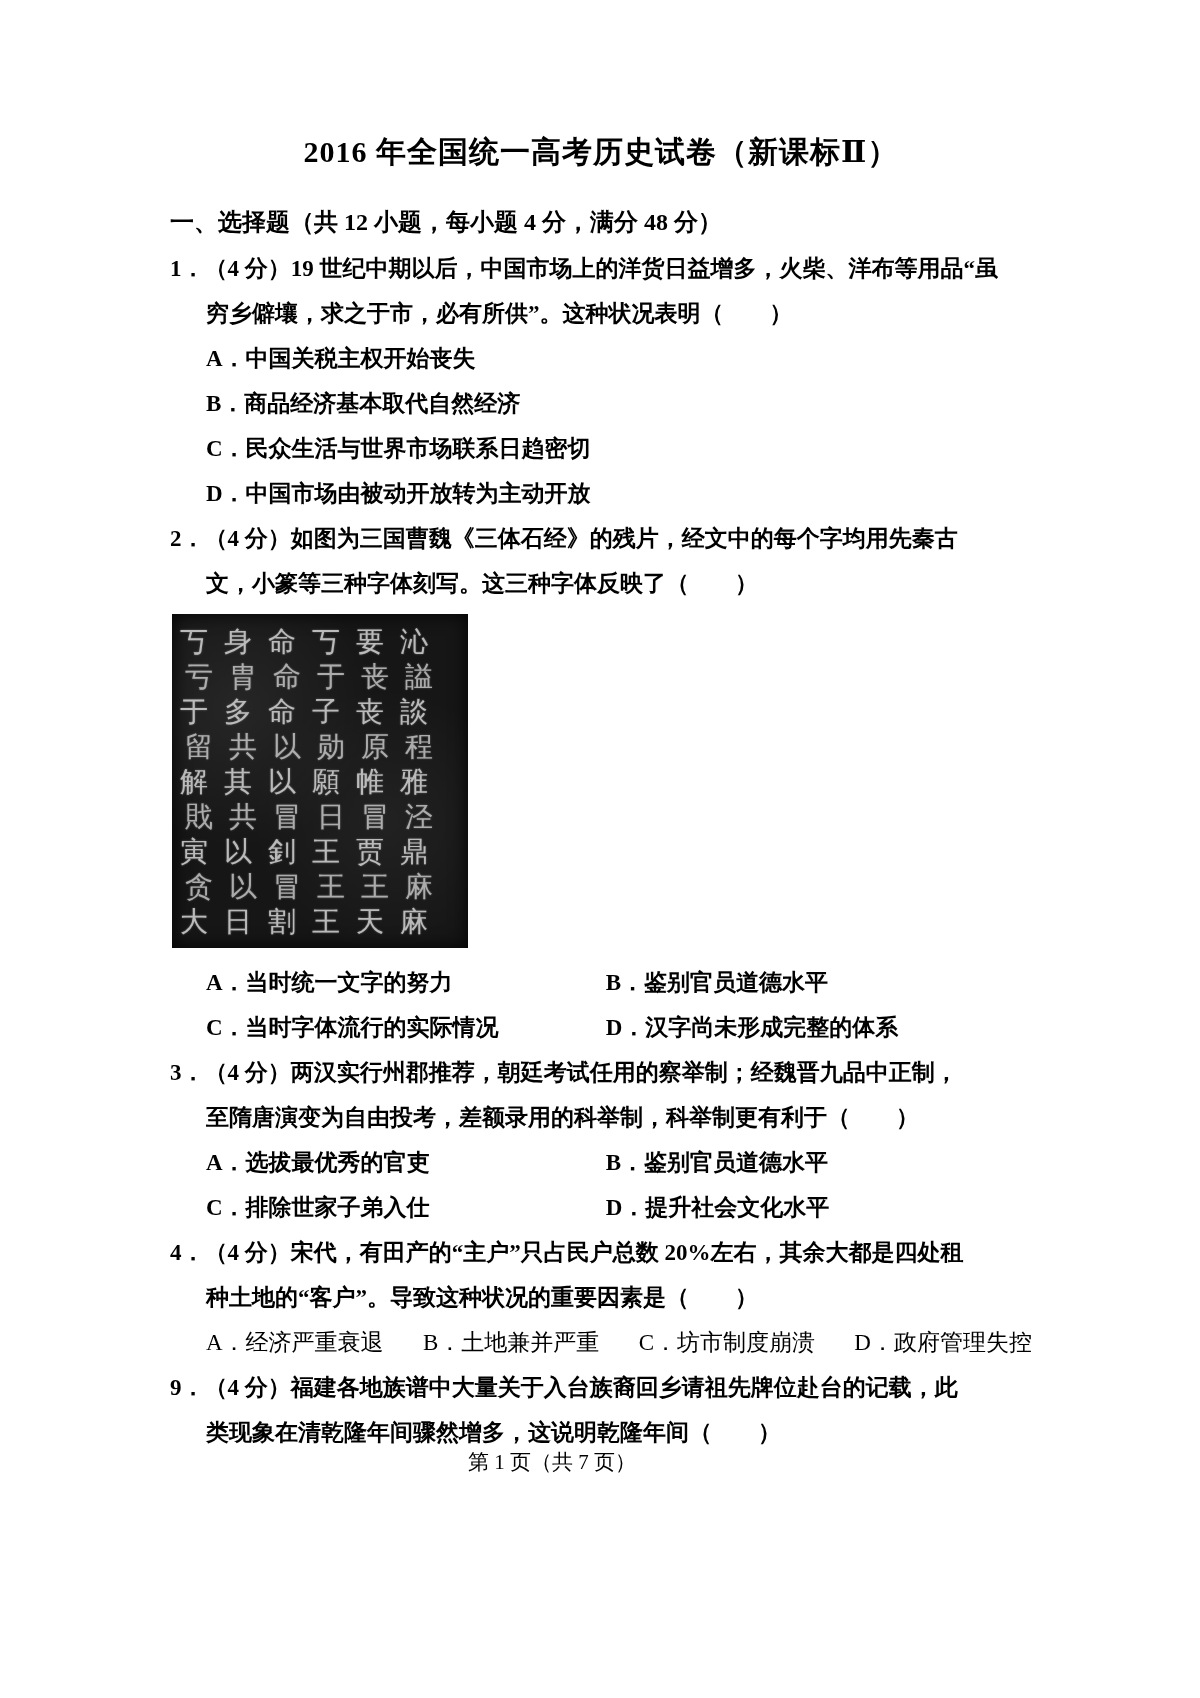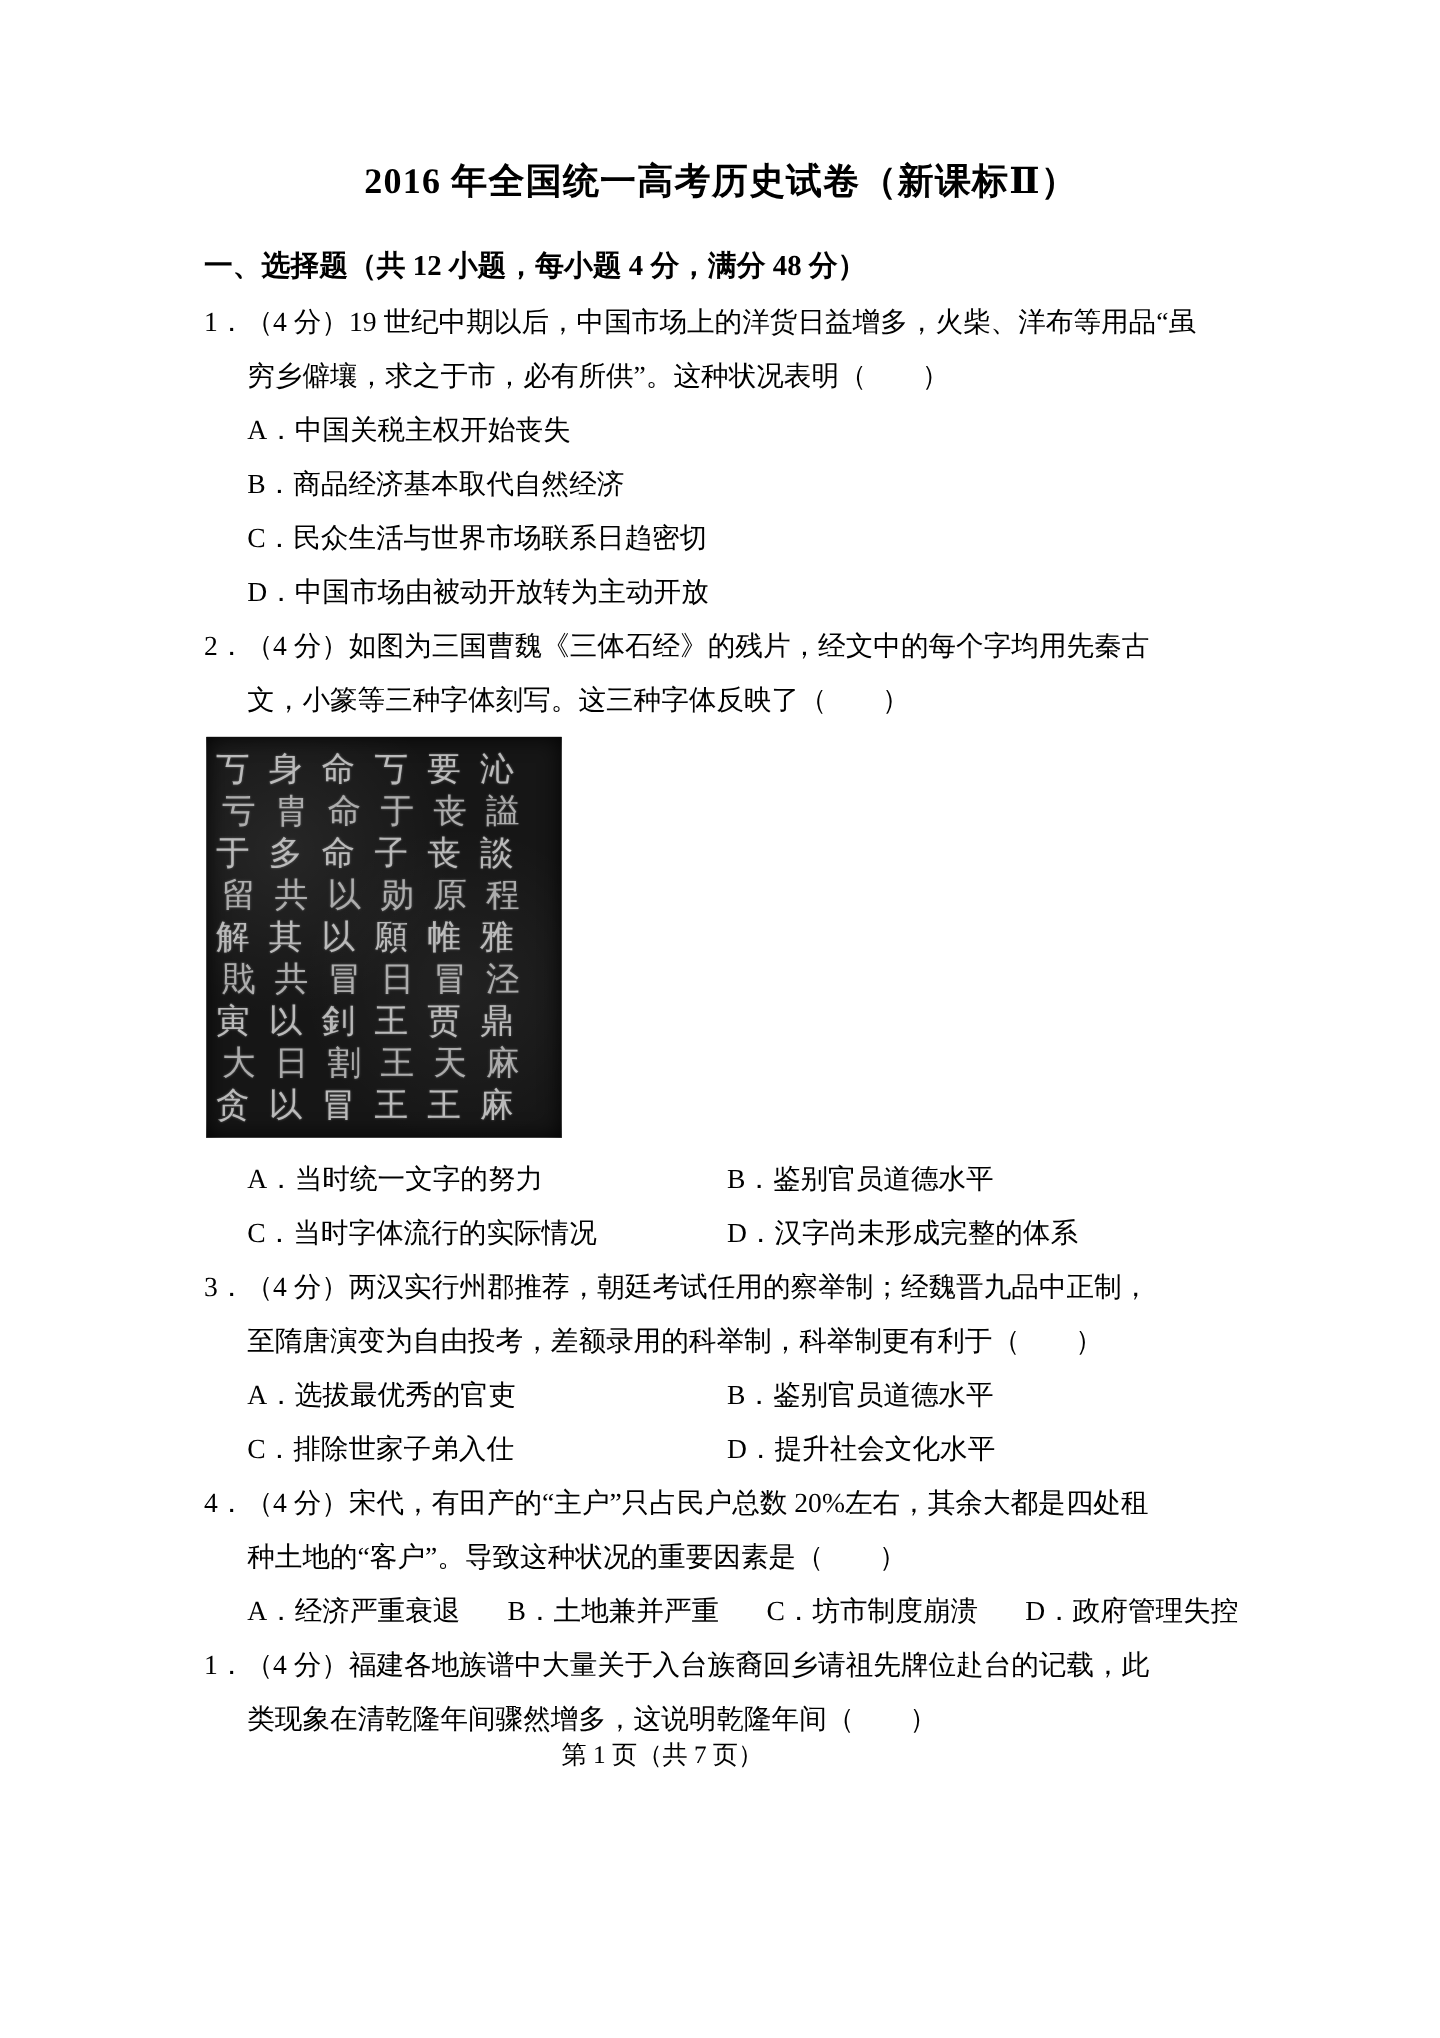--- a/index.html
+++ b/index.html
@@ -14,21 +14,21 @@
     padding:128px 168px 0 170px;
   }
   .title {
     font-size:30px; font-weight:bold; text-align:center;
     line-height:48px; letter-spacing:1px; margin-bottom:22px;
   }
   .section {
     font-size:24px; font-weight:bold; line-height:48px;
   }
   .line, .opt-row {
-    font-size:23px; line-height:45px; white-space:nowrap;
+    font-size:23px; line-height:45px; white-space:nowrap;font-weight:bold;
   }
   .indent { padding-left:36px; }
   .opt-row { padding-left:36px; }
   .opt-col { display:inline-block; width:394px; }
   .q4-opts {
     display:flex; justify-content:space-between;
     font-size:23px; line-height:45px; padding-left:36px;
   }
   .stone {
     width:296px; height:334px;
@@ -75,22 +75,22 @@
     <div class="line indent">文，小篆等三种字体刻写。这三种字体反映了（　　）</div>
 
     <div class="stone">
       <div class="stone-row">丂身命丂要沁</div>
       <div class="stone-row">亏胄命于丧謚</div>
       <div class="stone-row">于多命子丧談</div>
       <div class="stone-row">留共以勋原程</div>
       <div class="stone-row">解其以願帷雅</div>
       <div class="stone-row">戝共冒日冒泾</div>
       <div class="stone-row">寅以釗王贾鼎</div>
+      <div class="stone-row">贪以冒王王麻</div>
       <div class="stone-row">大日割王天麻</div>
-      <div class="stone-row">贪以冒王王麻</div>
     </div>
 
     <div class="opt-row">
       <span class="opt-col">A．当时统一文字的努力</span>
       <span>B．鉴别官员道德水平</span>
     </div>
     <div class="opt-row">
       <span class="opt-col">C．当时字体流行的实际情况</span>
       <span>D．汉字尚未形成完整的体系</span>
     </div>
@@ -114,19 +114,19 @@
     <div class="line indent">种土地的“客户”。导致这种状况的重要因素是（　　）</div>
     <div class="q4-opts">
       <span>A．经济严重衰退</span>
       <span>B．土地兼并严重</span>
       <span>C．坊市制度崩溃</span>
       <span>D．政府管理失控</span>
     </div>
   </div>
 
   <div>
-    <div class="line">1．（4 分）福建各地族谱中大量关于入台族裔回乡请祖先牌位赴台的记载，此</div>
+    <div class="line">9．（4 分）福建各地族谱中大量关于入台族裔回乡请祖先牌位赴台的记载，此</div>
     <div class="line indent">类现象在清乾隆年间骤然增多，这说明乾隆年间（　　）</div>
   </div>
 
 </div>
 
 <div class="footer">第 1 页（共 7 页）</div>
 
 </body></html>

